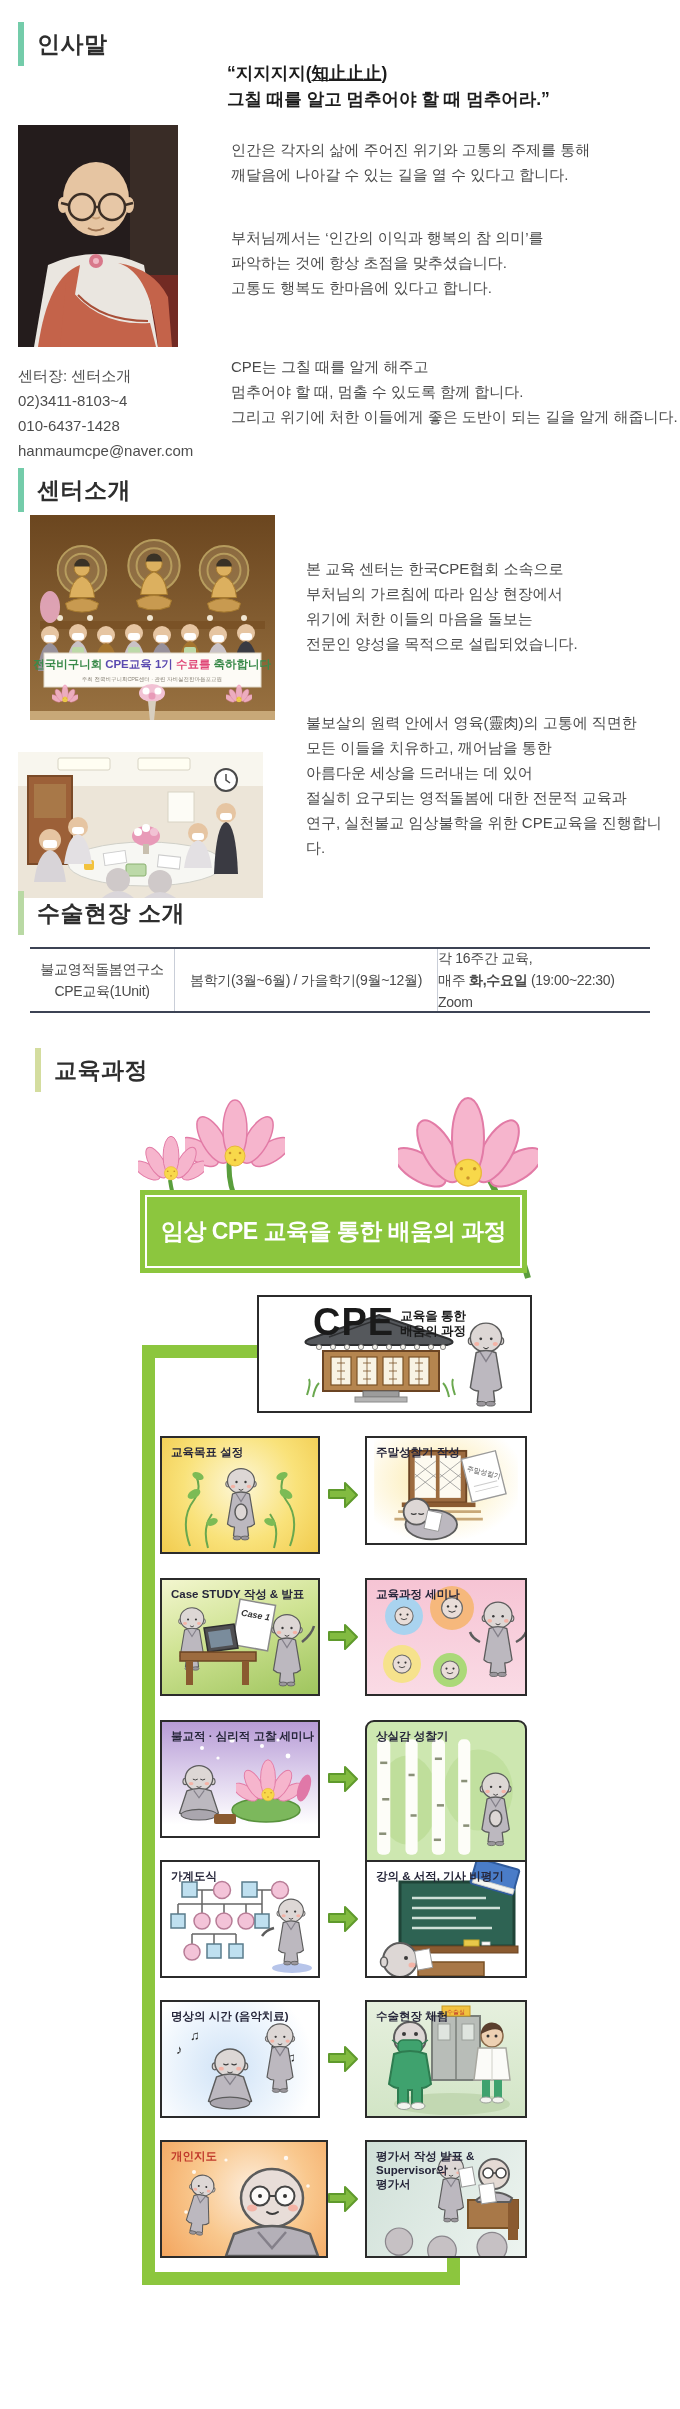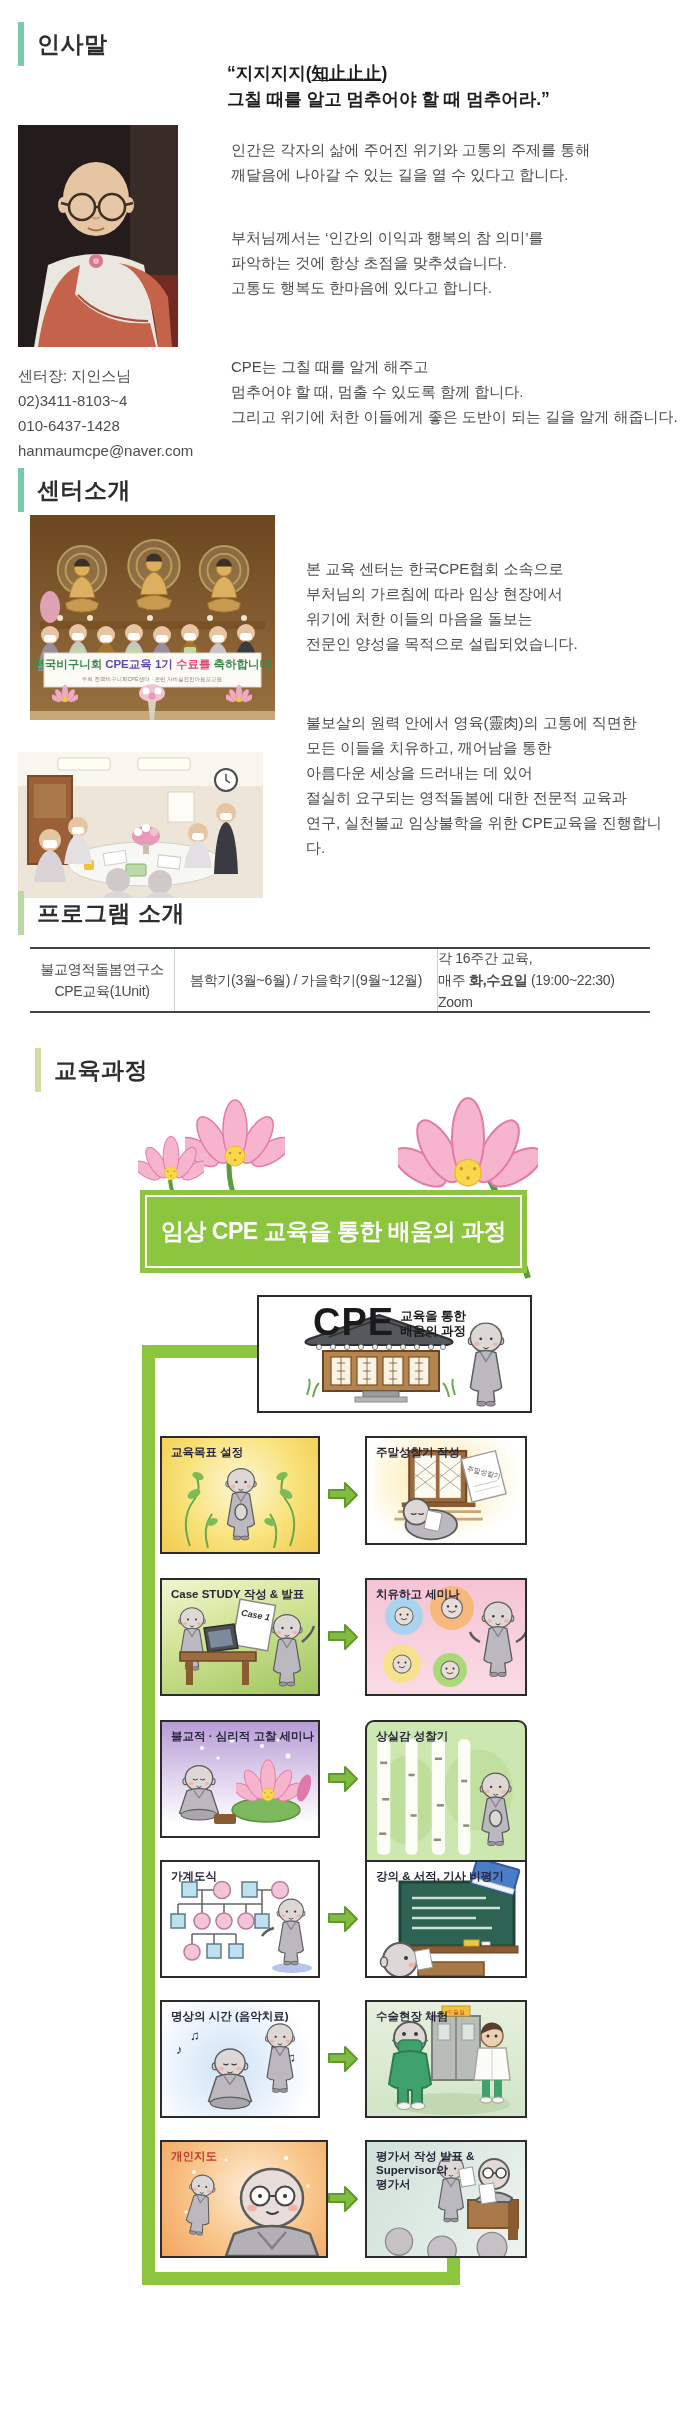--- a/index.html
+++ b/index.html
@@ -148,21 +148,21 @@
   <div class="abs body pre" style="left:231px;top:137px;">인간은 각자의 삶에 주어진 위기와 고통의 주제를 통해
 깨달음에 나아갈 수 있는 길을 열 수 있다고 합니다.</div>
   <div class="abs body pre" style="left:231px;top:225px;">부처님께서는 ‘인간의 이익과 행복의 참 의미’를
 파악하는 것에 항상 초점을 맞추셨습니다.
 고통도 행복도 한마음에 있다고 합니다.</div>
   <div class="abs body pre" style="left:231px;top:354px;">CPE는 그칠 때를 알게 해주고
 멈추어야 할 때, 멈출 수 있도록 함께 합니다.
 그리고 위기에 처한 이들에게 좋은 도반이 되는 길을 알게 해줍니다.</div>
 
   <div class="abs contact" style="left:18px;top:363px;">
-    <div>센터장: 지인스님</div>
+    <div>센터장: 센터소개</div>
     <div>02)3411-8103~4</div>
     <div>010-6437-1428</div>
     <div>hanmaumcpe@naver.com</div>
   </div>
 
   <div class="sec" style="left:18px;top:468px;">
     <div class="sec-bar" style="background:#74ccaa;"></div>
     <h2 class="sec-title">센터소개</h2>
   </div>
 
@@ -311,21 +311,21 @@
 위기에 처한 이들의 마음을 돌보는
 전문인 양성을 목적으로 설립되었습니다.</div>
   <div class="abs body pre" style="left:306px;top:710px;">불보살의 원력 안에서 영육(靈肉)의 고통에 직면한
 모든 이들을 치유하고, 깨어남을 통한
 아름다운 세상을 드러내는 데 있어
 절실히 요구되는 영적돌봄에 대한 전문적 교육과
 연구, 실천불교 임상불학을 위한 CPE교육을 진행합니다.</div>
 
   <div class="sec" style="left:18px;top:891px;">
     <div class="sec-bar" style="background:#b9d9a4;"></div>
-    <h2 class="sec-title">프로그램 소개</h2>
+    <h2 class="sec-title">수술현장 소개</h2>
   </div>
 
   <div class="ptable">
     <div class="pt-cell pt-c1 pre">불교영적돌봄연구소
 CPE교육(1Unit)</div>
     <div class="pt-cell pt-c2">봄학기(3월~6월) / 가을학기(9월~12월)</div>
     <div class="pt-cell pt-c3">
       <div>각 16주간 교육,</div>
       <div><span>매주 </span><b>화,수요일</b><span> (19:00~22:30) Zoom</span></div>
     </div>
@@ -472,21 +472,21 @@
         <rect x="18" y="72" width="76" height="9" fill="#9c6b3f" stroke="#6b4423" stroke-width="1.5"></rect>
         <rect x="24" y="81" width="7" height="24" fill="#8a5a30"></rect>
           <rect x="80" y="81" width="7" height="24" fill="#8a5a30"></rect>
       </g>
     </svg>
   </div>
   <svg class="arrow" style="left:327px;top:1623px;" viewBox="0 0 32 28">
       <path d="M2 9 h16 V2 l12 12 -12 12 V17 H2 z" fill="#82bb41" stroke="#5f9a2c" stroke-width="2" stroke-linejoin="round"></path>
     </svg>
   <div class="panel" style="left:365px;top:1578px;width:162px;height:118px;background:linear-gradient(180deg,#f6c4d4 0%,#fadbe5 100%);">
-    <div class="ptitle">치유하고 세미나</div>
+    <div class="ptitle">교육과정 세미나</div>
     <svg class="scene" viewBox="0 0 156 114">
       <circle cx="36" cy="36" r="19" fill="#a9d3ef"></circle>
       <circle cx="84" cy="28" r="22" fill="#f6b87c"></circle>
       <circle cx="34" cy="84" r="19" fill="#f6e28c"></circle>
       <circle cx="82" cy="90" r="17" fill="#abd978"></circle>
       <use href="#mini-face" x="22" y="22" width="28" height="28"></use>
       <use href="#mini-face" x="68" y="12" width="32" height="32"></use>
       <use href="#mini-face" x="20" y="70" width="28" height="28"></use>
       <use href="#mini-face" x="68" y="76" width="28" height="28"></use>
       <use href="#monk-stand" x="104" y="14" width="52" height="86"></use>

